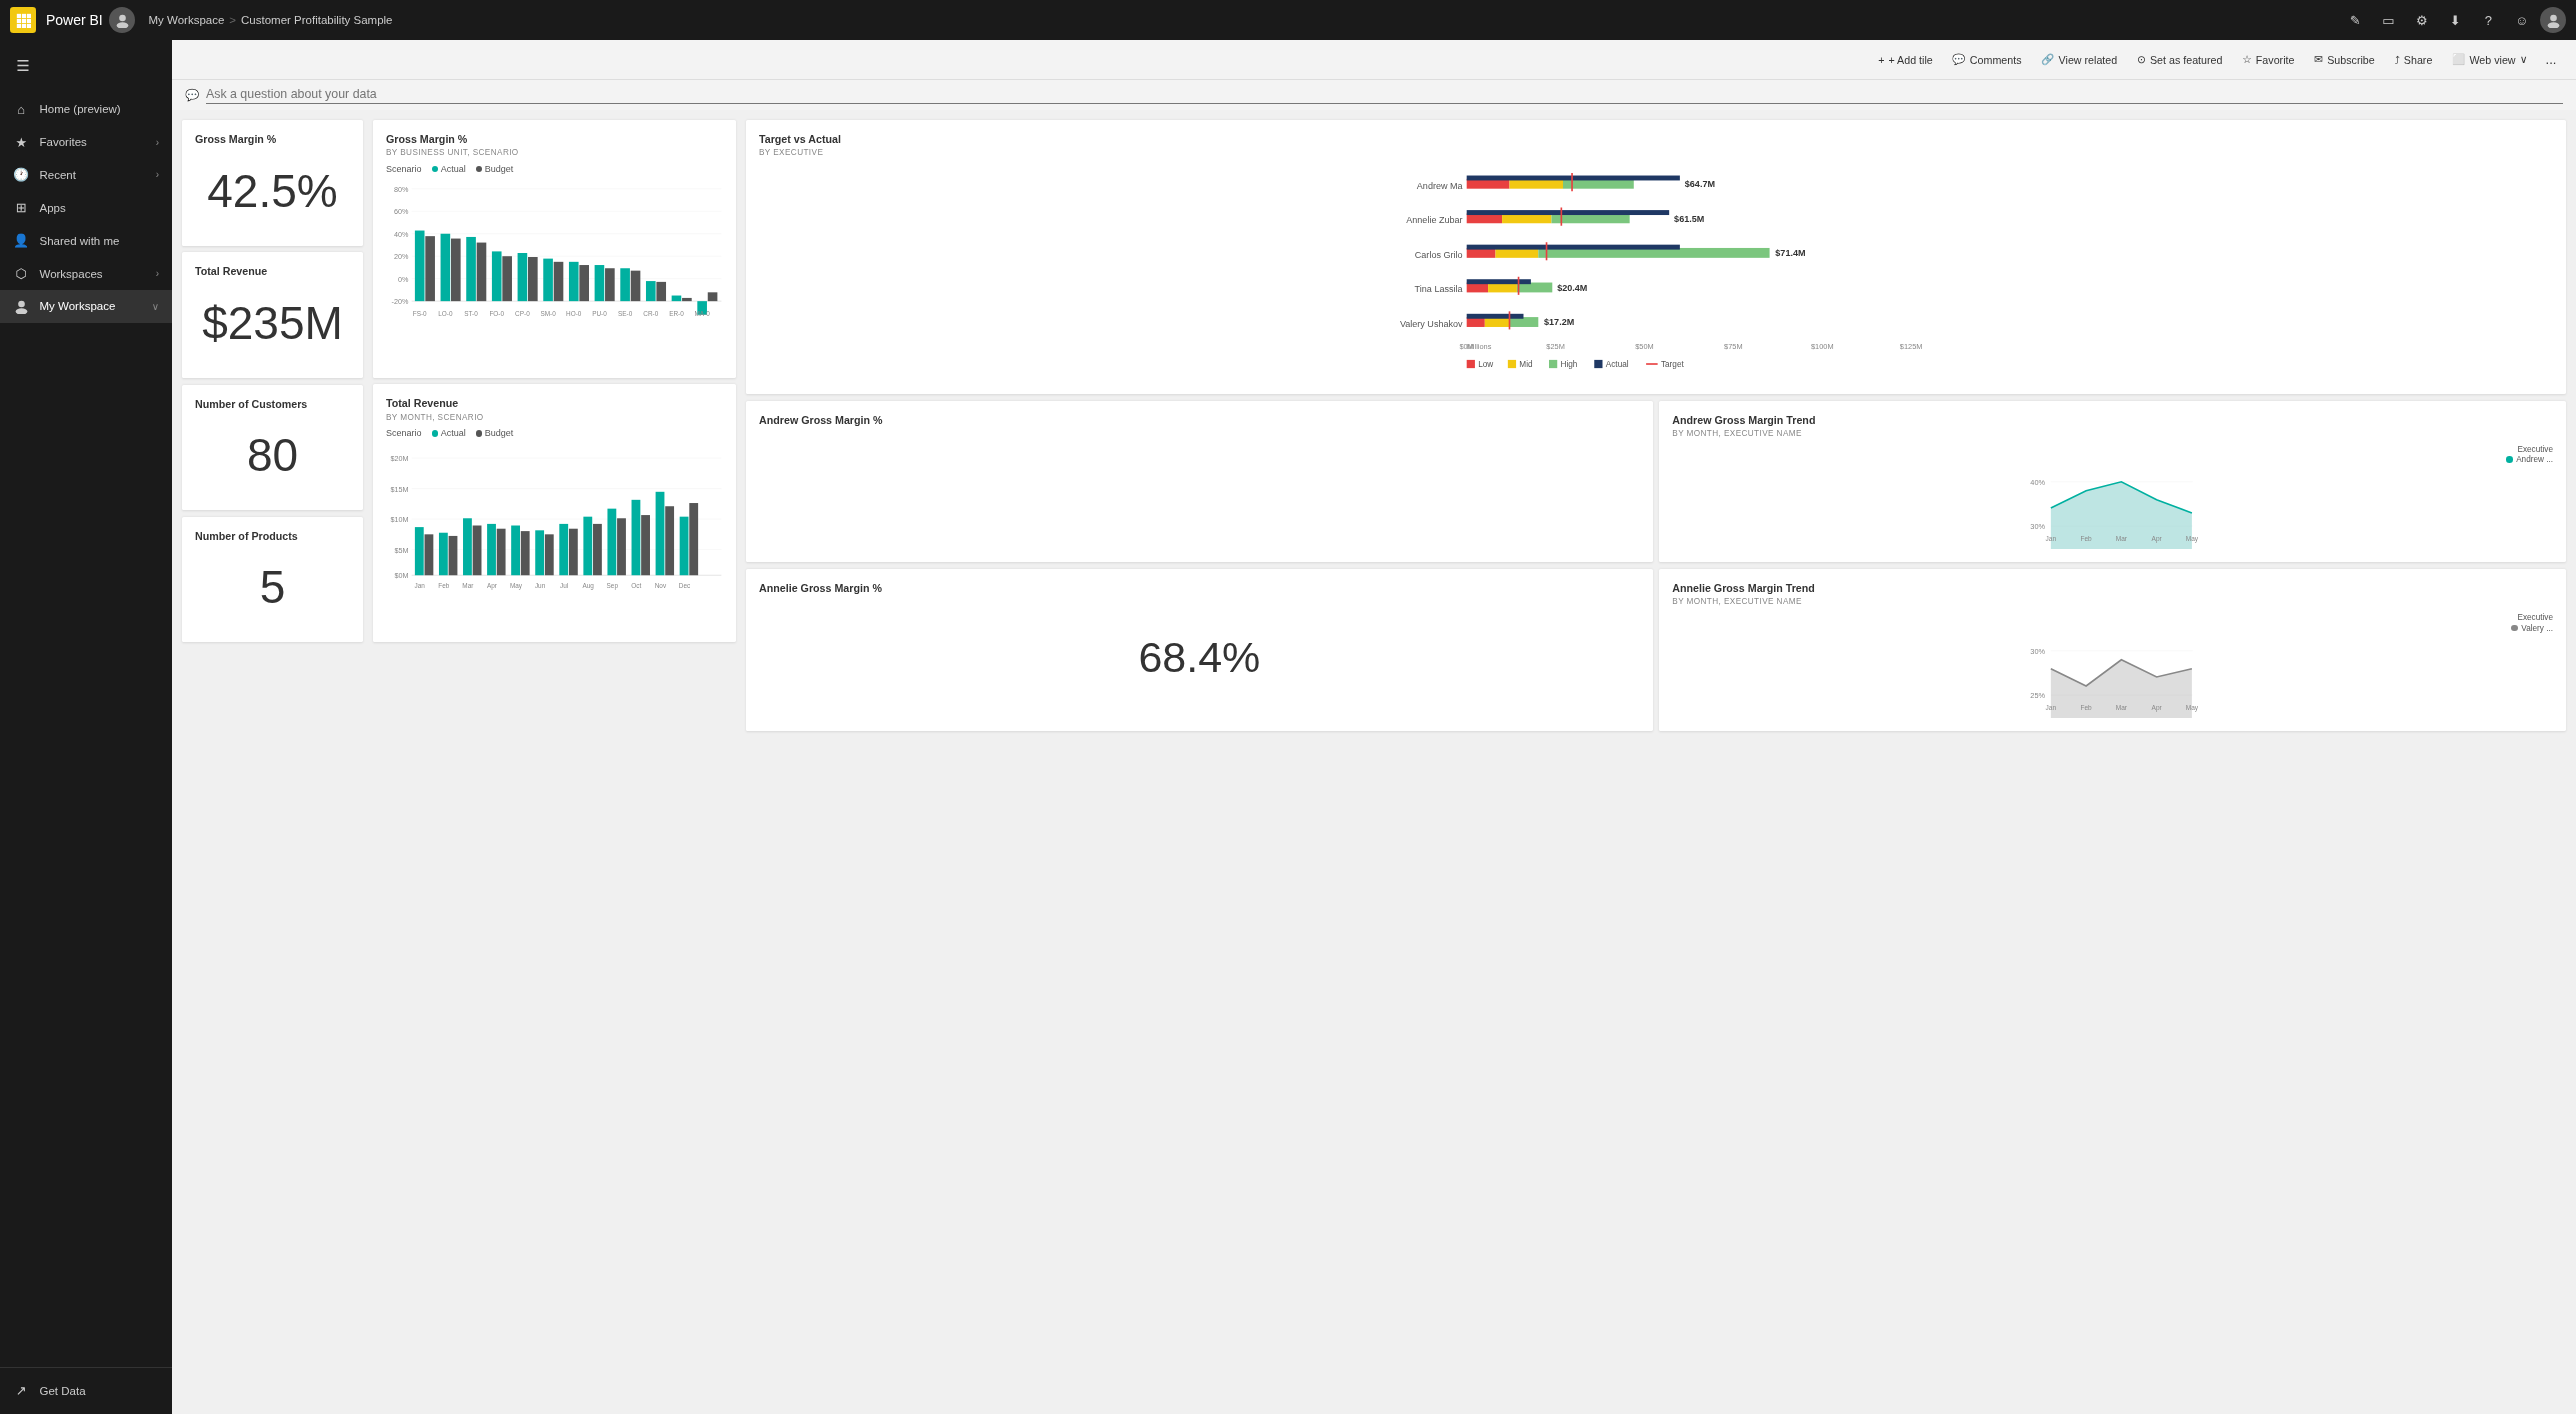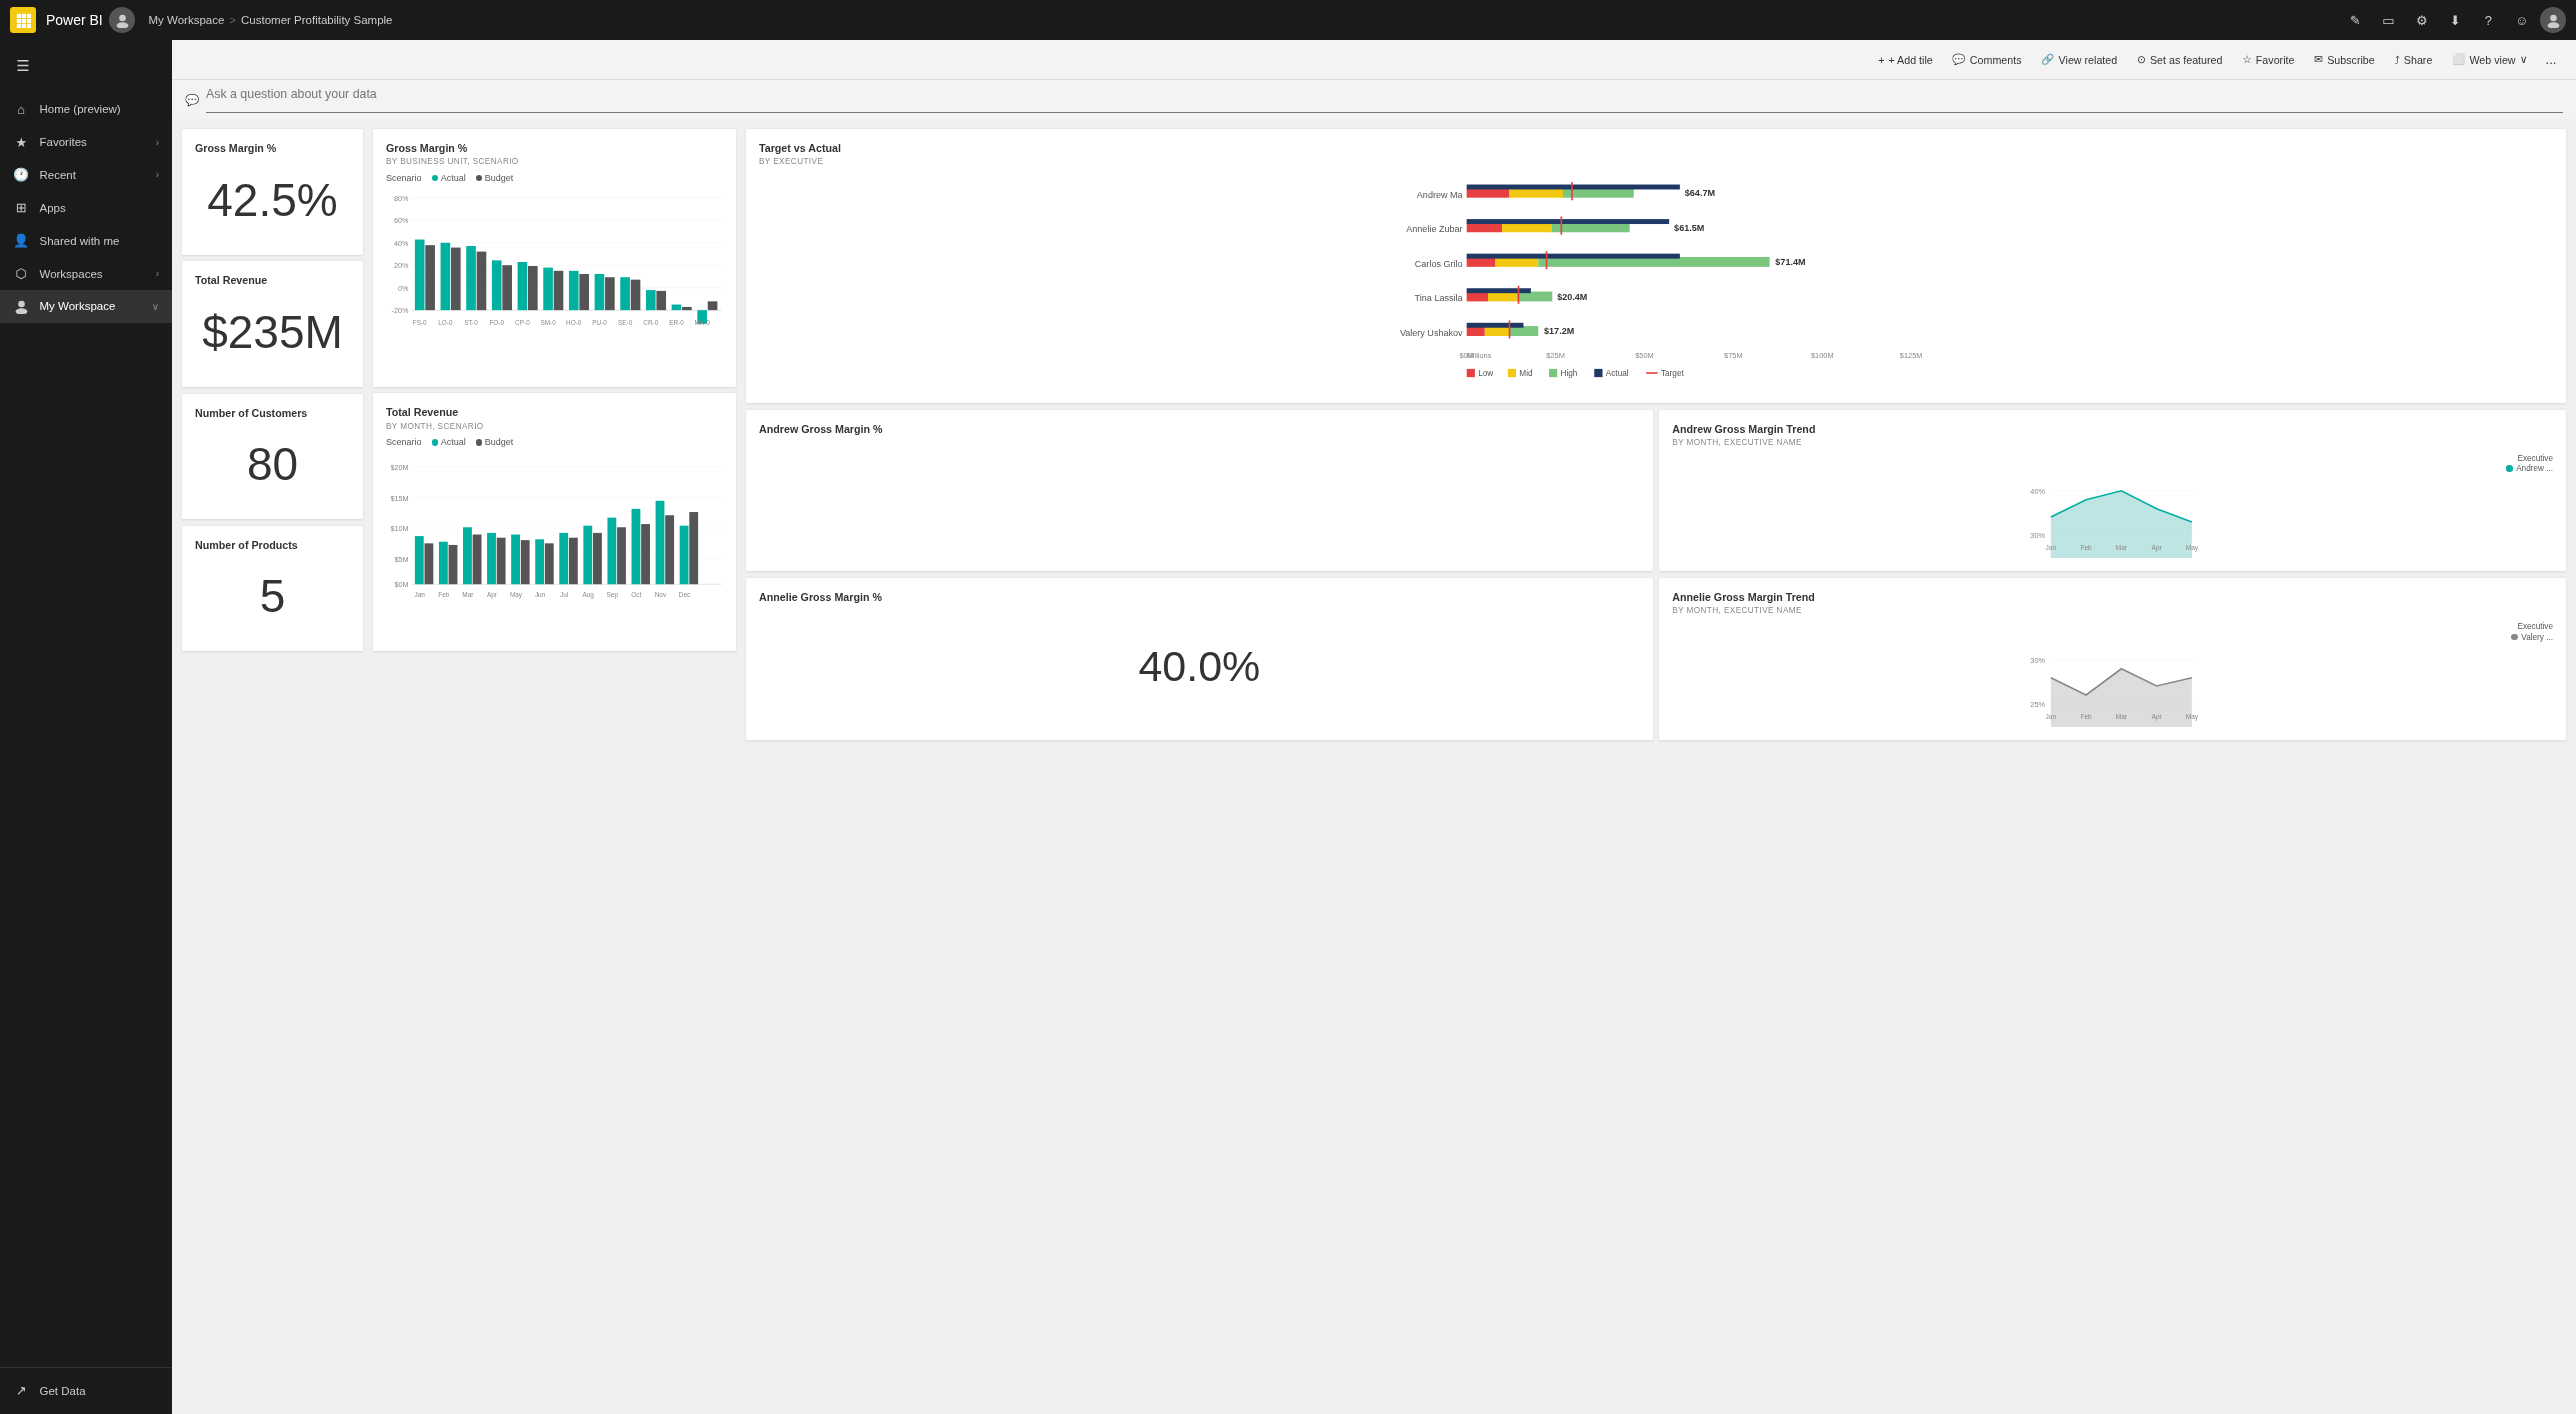--- a/index.html
+++ b/index.html
@@ -90,21 +90,21 @@
     .search-bar {
       padding: 8.2px 13px 3.3px 13px;
       background: white; border-bottom: 0.8px solid #eee;
       display: flex; align-items: center; gap: 6.6px;
       flex-shrink: 0;
     }
     .search-bar-icon { color: #666; font-size: 11.5px; }
     .search-bar-input {
       border: none; outline: none; font-size: 12.4px; color: #4d7c0f;
       flex: 1; background: transparent;
-      border-bottom: 1.6px solid #666; padding-bottom: 11px;
+      border-bottom: 1.6px solid #666; padding-bottom: 2px;
     }
 
     
     .dashboard { flex: 1; overflow-y: auto; padding: 10px; background: #f0f0f0; }
     .card {
       background: white; border-radius: 1.6px;
       box-shadow: 0 0.8px 2.5px rgba(0,0,0,0.1);
       padding: 13px; overflow: hidden;
     }
     .card-title { font-size: 10.7px; font-weight: 600; color: #333; margin-bottom: 3.3px; }
@@ -552,21 +552,21 @@
                 <text x="68" y="90" font-size="8" fill="#888" text-anchor="middle">Feb</text>
                 <text x="111" y="90" font-size="8" fill="#888" text-anchor="middle">Mar</text>
                 <text x="154" y="90" font-size="8" fill="#888" text-anchor="middle">Apr</text>
                 <text x="197" y="90" font-size="8" fill="#888" text-anchor="middle">May</text>
               </svg>
             </div>
 
             <div class="card" style="display:flex; flex-direction:column;">
               <div class="card-title">Annelie Gross Margin %</div>
               <div style="flex:1; display:flex; align-items:center; justify-content:center;">
-                <div style="font-size:43px; font-weight:300; color:#333;">40.0%</div>
+                <div style="font-size:43px; font-weight:300; color:#333;">68.4%</div>
               </div>
             </div>
 
             <div class="card" style="display:flex; flex-direction:column;">
               <div class="card-title">Annelie Gross Margin Trend</div>
               <div class="card-subtitle">BY MONTH, EXECUTIVE NAME</div>
               <div style="display:flex; justify-content:flex-end; font-size:8.2px; color:#555; gap:3.3px; margin-bottom:1.6px;">
                 <span>Executive</span>
               </div>
               <div style="display:flex; justify-content:flex-end; font-size:8.2px; color:#555; align-items:center; gap:3.3px; margin-bottom:3.3px;">

